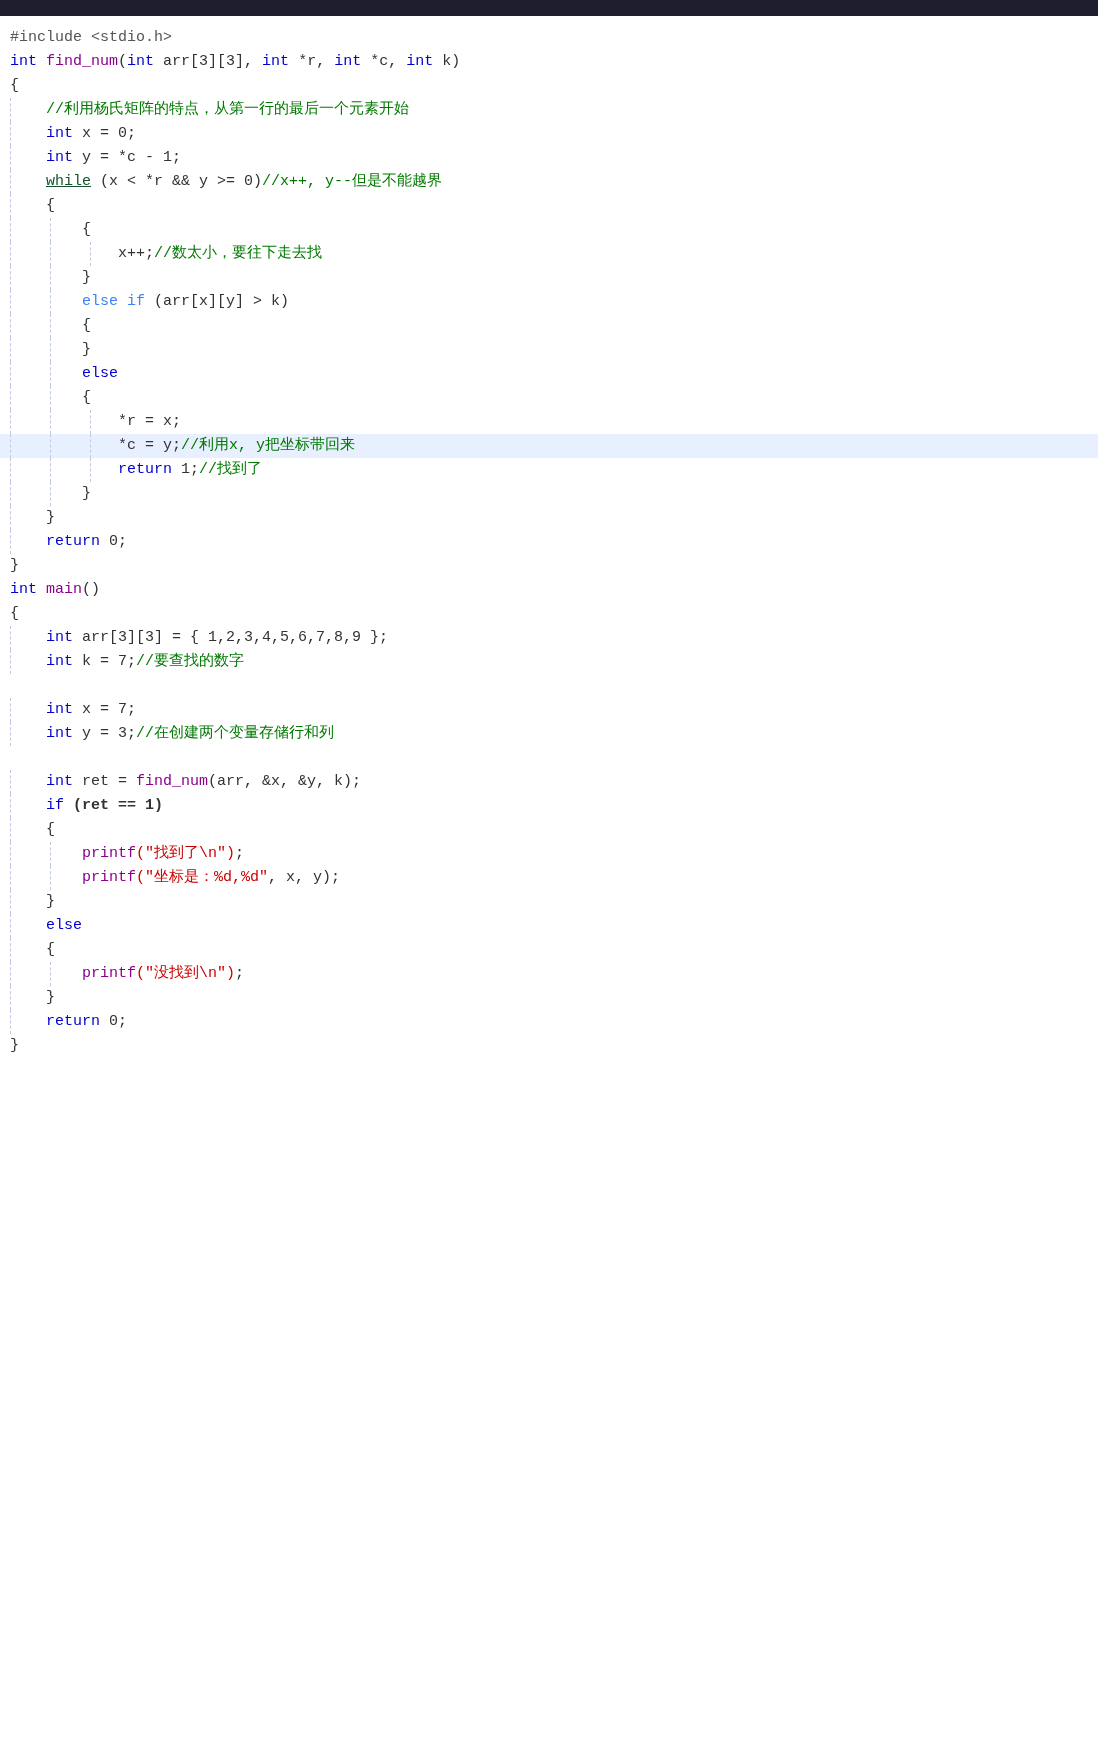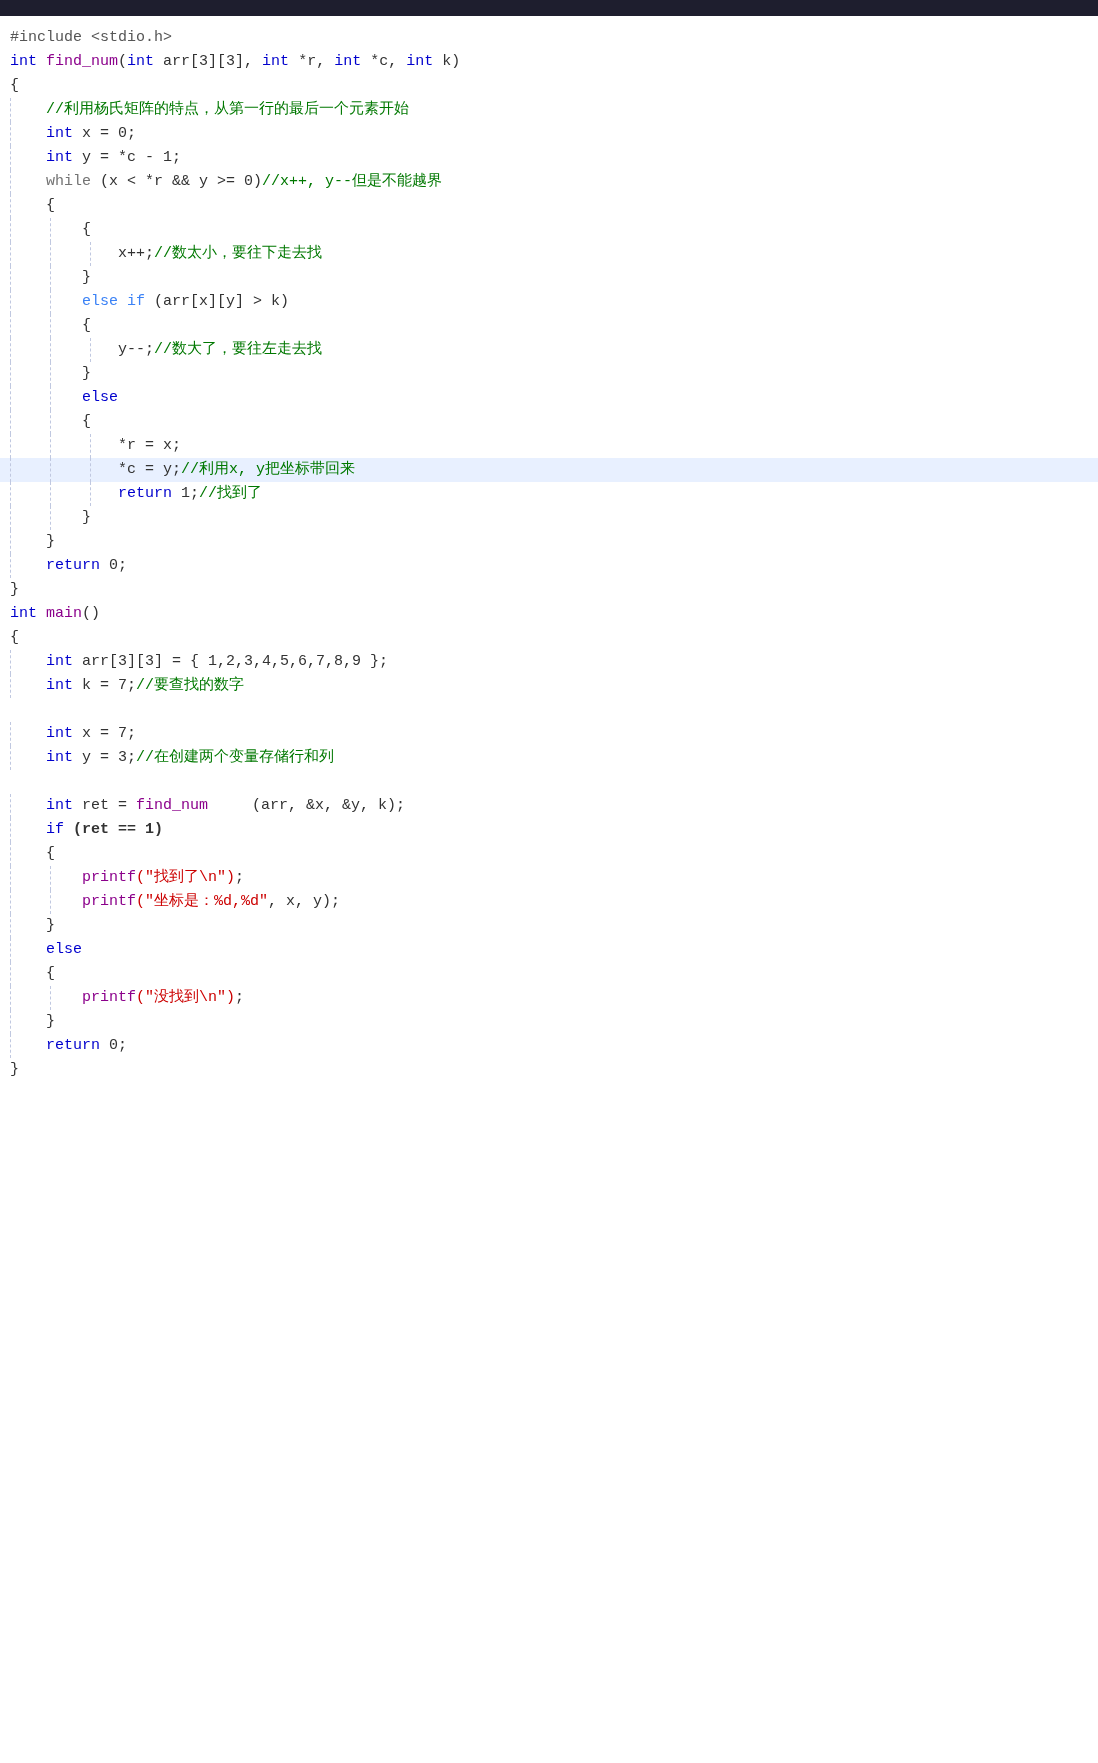--- a/index.html
+++ b/index.html
@@ -75,21 +75,21 @@
     <div class="code-line">
       <span class="indent-guide" style="left: 10px;"></span>
       <span class="line-content"><span style="color: rgb(51, 51, 51);">    </span><span style="color: rgb(0, 0, 205);">int</span><span style="color: rgb(51, 51, 51);"> x = 0;</span></span>
     </div>
     <div class="code-line">
       <span class="indent-guide" style="left: 10px;"></span>
       <span class="line-content"><span style="color: rgb(51, 51, 51);">    </span><span style="color: rgb(0, 0, 205);">int</span><span style="color: rgb(51, 51, 51);"> y = *c - 1;</span></span>
     </div>
     <div class="code-line">
       <span class="indent-guide" style="left: 10px;"></span>
-      <span class="line-content"><span style="color: rgb(51, 51, 51);">    </span><span style="color: #737373;">while</span><span style="color: rgb(51, 51, 51);"> (x &lt; *r &amp;&amp; y &gt;= 0)</span><span style="color: rgb(0, 120, 0);">//x++, y--但是不能越界</span></span>
+      <span class="line-content"><span style="color: rgb(51, 51, 51);">    </span><span style="color: #14532d; text-decoration: underline;">while</span><span style="color: rgb(51, 51, 51);"> (x &lt; *r &amp;&amp; y &gt;= 0)</span><span style="color: rgb(0, 120, 0);">//x++, y--但是不能越界</span></span>
     </div>
     <div class="code-line">
       <span class="indent-guide" style="left: 10px;"></span>
       <span class="line-content"><span style="color: rgb(51, 51, 51);">    </span><span style="color: rgb(51, 51, 51);">{</span></span>
     </div>
     <div class="code-line">
       <span class="indent-guide" style="left: 10px;"></span>
       <span class="indent-guide" style="left: 50px;"></span>
       <span class="line-content"><span style="color: rgb(51, 51, 51);">        </span><span style="color: rgb(51, 51, 51);">{</span></span>
     </div>
@@ -110,26 +110,20 @@
       <span class="line-content"><span style="color: rgb(51, 51, 51);">        </span><span style="color: #3b82f6;">else if</span><span style="color: rgb(51, 51, 51);"> (arr[x][y] &gt; k)</span></span>
     </div>
     <div class="code-line">
       <span class="indent-guide" style="left: 10px;"></span>
       <span class="indent-guide" style="left: 50px;"></span>
       <span class="line-content"><span style="color: rgb(51, 51, 51);">        </span><span style="color: rgb(51, 51, 51);">{</span></span>
     </div>
     <div class="code-line">
       <span class="indent-guide" style="left: 10px;"></span>
       <span class="indent-guide" style="left: 50px;"></span>
-      <span class="indent-guide" style="left: 90px;"></span>
-      <span class="line-content"><span style="color: rgb(51, 51, 51);">            y--;</span><span style="color: rgb(0, 120, 0);">//数大了，要往左走去找</span></span>
-    </div>
-    <div class="code-line">
-      <span class="indent-guide" style="left: 10px;"></span>
-      <span class="indent-guide" style="left: 50px;"></span>
       <span class="line-content"><span style="color: rgb(51, 51, 51);">        </span><span style="color: rgb(51, 51, 51);">}</span></span>
     </div>
     <div class="code-line">
       <span class="indent-guide" style="left: 10px;"></span>
       <span class="indent-guide" style="left: 50px;"></span>
       <span class="line-content"><span style="color: rgb(51, 51, 51);">        </span><span style="color: rgb(0, 0, 205);">else</span></span>
     </div>
     <div class="code-line">
       <span class="indent-guide" style="left: 10px;"></span>
       <span class="indent-guide" style="left: 50px;"></span>
@@ -192,21 +186,21 @@
     </div>
     <div class="code-line">
       <span class="indent-guide" style="left: 10px;"></span>
       <span class="line-content"><span style="color: rgb(51, 51, 51);">    </span><span style="color: rgb(0, 0, 205);">int</span><span style="color: rgb(51, 51, 51); font-family: Liberation Mono, monospace;"> y = 3;</span><span style="color: rgb(0, 120, 0);">//在创建两个变量存储行和列</span></span>
     </div>
     <div class="code-line">
       <span class="line-content">&nbsp;</span>
     </div>
     <div class="code-line">
       <span class="indent-guide" style="left: 10px;"></span>
-      <span class="line-content"><span style="color: rgb(51, 51, 51);">    </span><span style="color: rgb(0, 0, 205);">int</span><span style="color: rgb(51, 51, 51);"> ret = </span><span style="color: rgb(139, 0, 139);">find_num</span><span style="color: rgb(51, 51, 51); padding-left: 44px;">(arr, &amp;x, &amp;y, k);</span></span>
+      <span class="line-content"><span style="color: rgb(51, 51, 51);">    </span><span style="color: rgb(0, 0, 205);">int</span><span style="color: rgb(51, 51, 51);"> ret = </span><span style="color: rgb(139, 0, 139);">find_num</span><span style="color: rgb(51, 51, 51);">(arr, &amp;x, &amp;y, k);</span></span>
     </div>
     <div class="code-line">
       <span class="indent-guide" style="left: 10px;"></span>
       <span class="line-content"><span style="color: rgb(51, 51, 51);">    </span><span style="color: rgb(0, 0, 205);">if</span><span style="color: rgb(51, 51, 51); font-weight: bold;"> (ret == 1)</span></span>
     </div>
     <div class="code-line">
       <span class="indent-guide" style="left: 10px;"></span>
       <span class="line-content"><span style="color: rgb(51, 51, 51);">    </span><span style="color: rgb(51, 51, 51);">{</span></span>
     </div>
     <div class="code-line">

